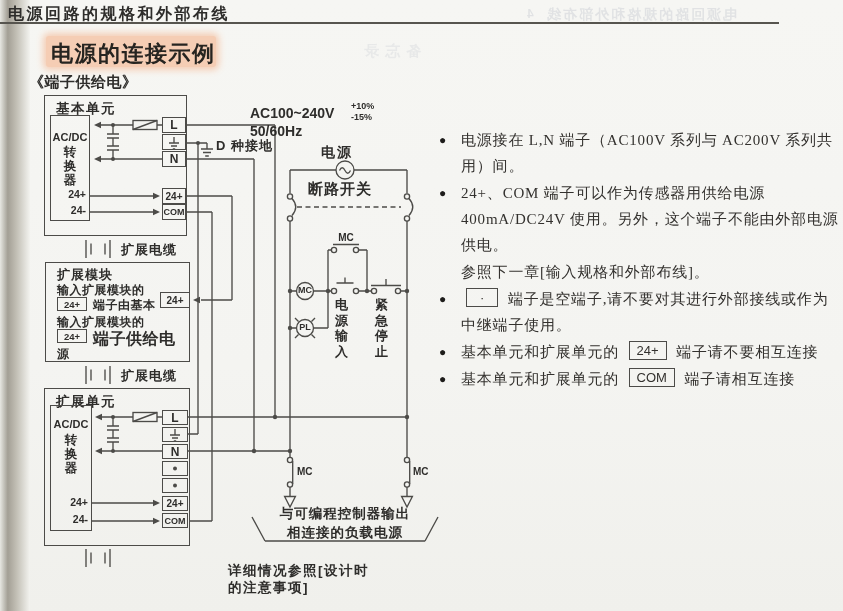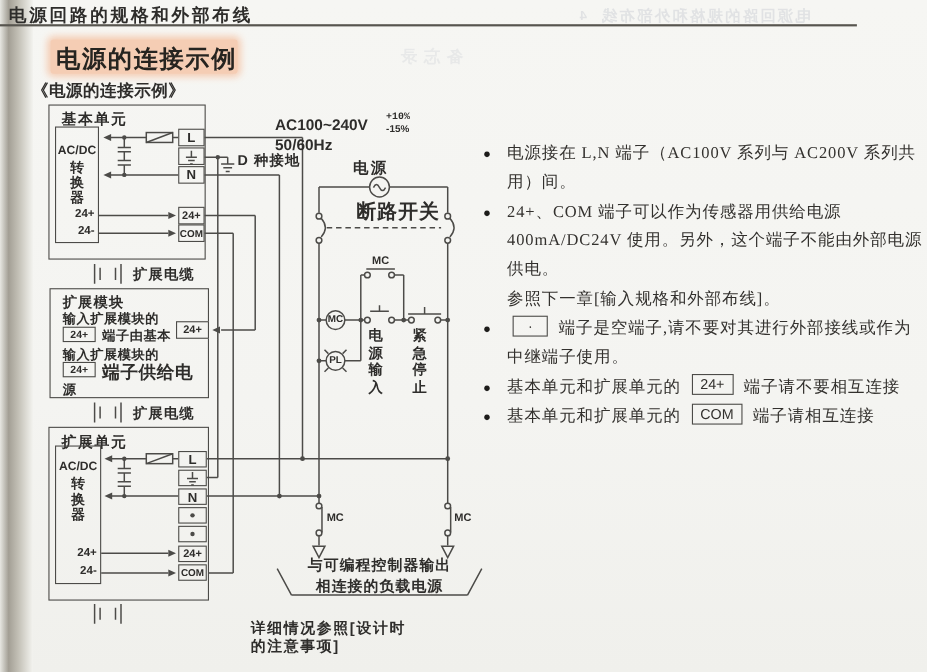--- a/index.html
+++ b/index.html
@@ -41,21 +41,21 @@
   </div>
   <div class="abs bleed" style="left:358px;top:42px;font-size:15px;letter-spacing:6px;opacity:.11;">
     <span>备忘录</span>
   </div>
 
   <div class="abs lbl b" style="left:8px;top:4px;font-size:16px;letter-spacing:2.5px;">电源回路的规格和外部布线</div>
   <div class="abs rule" style="left:0;top:22px;width:779px;"></div>
 
   <div class="abs hl" style="left:46px;top:36px;width:170px;height:31px;"></div>
   <div class="abs lbl b" style="left:51px;top:39px;font-size:22px;letter-spacing:1.5px;color:#262420;">电源的连接示例</div>
-  <div class="abs lbl sb" style="left:29px;top:73px;font-size:15px;letter-spacing:.5px;">《电源的连接示例》</div>
+  <div class="abs lbl sb" style="left:29px;top:73px;font-size:15px;letter-spacing:.5px;">《端子供给电》</div>
 
   <svg class="abs" style="left:0;top:0;" width="843" height="611" viewBox="0 0 843 611">
     <g stroke="#4c4b48" stroke-width="1.35" fill="none">
 
       <path d="M99,125 H133 M157,125 H162 M99,159 H162 M90,196 H153 M90,212 H153 M186,143 H207 M207,143 V149"></path>
       <path d="M113,125 V134 M113,138 V146 M113,150 V159 M107,134 H119 M107,138 H119 M107,146 H119 M107,150 H119"></path>
       <path d="M201,149 H213 M203,152.5 H211 M205.2,156 H208.8"></path>
       <path d="M174,137 V143 M169,143 H179 M171,146 H177 M172.8,149 H175.2"></path>
 
       <path d="M186,125 H275 M275,125 V417 M186,159 H254 M254,159 V451 M186,196 H232 M232,196 V300 M232,300 H201 M186,212 H212 M212,212 V521 M212,521 H190 M198,143 V434 M198,434 H188"></path>
@@ -175,25 +175,25 @@
 
   <div class="abs bx term" style="left:162px;top:410px;width:26px;height:15px;font-size:12px;">L</div>
   <div class="abs bx" style="left:162px;top:427px;width:26px;height:15px;"></div>
   <div class="abs bx term" style="left:162px;top:444px;width:26px;height:15px;font-size:12px;">N</div>
   <div class="abs bx" style="left:162px;top:461px;width:26px;height:15px;"></div>
   <div class="abs bx" style="left:162px;top:478px;width:26px;height:15px;"></div>
   <div class="abs bx term" style="left:162px;top:496px;width:26px;height:15px;font-size:10px;">24+</div>
   <div class="abs bx term" style="left:162px;top:513px;width:26px;height:15px;font-size:9px;">COM</div>
 
   <div class="abs lbl sb" style="left:250px;top:105px;font-size:14px;">AC100~240V</div>
-  <div class="abs lbl sb" style="left:351px;top:101px;font-size:9px;font-family:Liberation Mono, monospace;">+10%</div>
+  <div class="abs lbl sb" style="left:351px;top:101px;font-size:9px;">+10%</div>
   <div class="abs lbl sb" style="left:351px;top:112px;font-size:9px;">-15%</div>
   <div class="abs lbl sb" style="left:250px;top:123px;font-size:14px;">50/60Hz</div>
   <div class="abs lbl sb" style="left:321px;top:144px;font-size:14px;letter-spacing:2px;">电源</div>
-  <div class="abs lbl sb" style="left:324px;top:180px;font-size:18px;letter-spacing:1px;">断路开关</div>
+  <div class="abs lbl sb" style="left:308px;top:180px;font-size:15px;letter-spacing:1px;">断路开关</div>
 
   <div class="abs lbl b" style="left:333px;top:232px;width:26px;text-align:center;font-size:10px;">MC</div>
   <div class="abs lbl b" style="left:296.5px;top:285px;width:17px;text-align:center;font-size:9px;">MC</div>
   <div class="abs lbl b" style="left:296.5px;top:322px;width:17px;text-align:center;font-size:9px;">PL</div>
   <div class="abs sb vstack" style="left:334px;top:297px;width:15px;font-size:13px;line-height:15.5px;">电源输入</div>
   <div class="abs sb vstack" style="left:374px;top:297px;width:15px;font-size:13px;line-height:15.5px;">紧急停止</div>
   <div class="abs lbl b" style="left:297px;top:466px;font-size:10px;">MC</div>
   <div class="abs lbl b" style="left:413px;top:466px;font-size:10px;">MC</div>
 
   <div class="abs lbl sb" style="left:262px;top:505px;width:166px;text-align:center;font-size:13.5px;letter-spacing:1px;">与可编程控制器输出</div>

